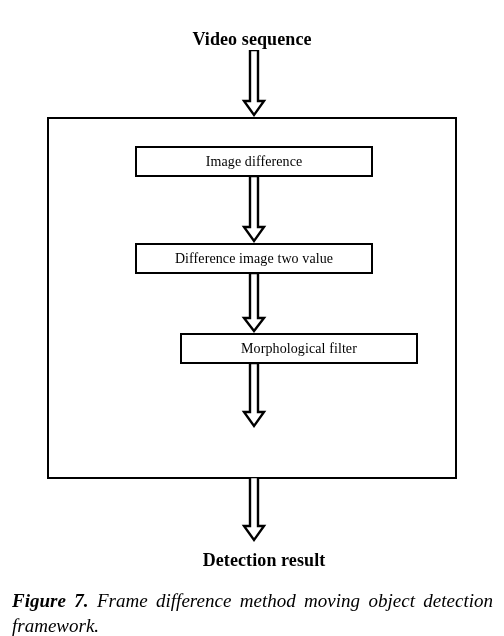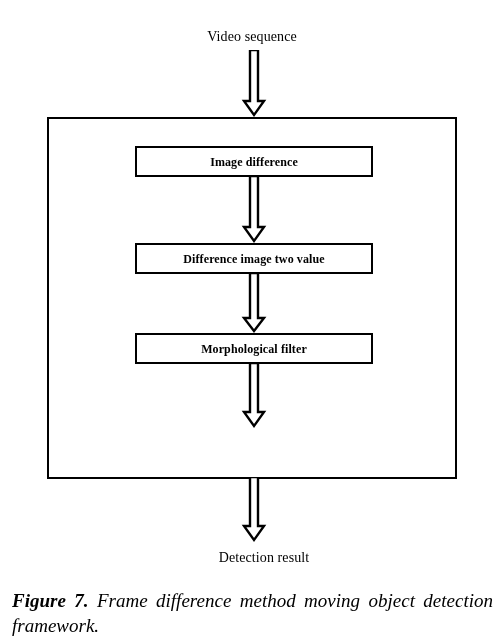--- a/index.html
+++ b/index.html
@@ -24,22 +24,22 @@
     width: 504px;
     height: 580px;
   }
 
   
   .endpoint-label {
     position: absolute;
     left: 0;
     width: 504px;
     text-align: center;
-    font-weight: normal;
-    font-size: 14px;
+    font-weight: bold;
+    font-size: 18px;
     letter-spacing: 0.1px;
     white-space: nowrap;
   }
   #video-sequence-label { top: 29px; }
   #detection-result-label { top: 550px; margin-left: 12px; }
 
   
   #process-container {
     position: absolute;
     left: 47px;
@@ -58,29 +58,29 @@
     width: 238px;
     height: 31px;
     border: 2px solid #000000;
     box-sizing: border-box;
     background: #ffffff;
     display: flex;
     align-items: center;
     justify-content: center;
   }
   .step-box .step-label {
-    font-weight: bold;
-    font-size: 12px;
+    font-weight: normal;
+    font-size: 14px;
     line-height: 1;
     letter-spacing: 0.1px;
     white-space: nowrap;
   }
   #step-box-0 { top: 146px; }
   #step-box-1 { top: 243px; }
-  #step-box-2 { top: 333px; }
+  #step-box-2 { top: 333px; margin-left: 45px; }
   #step-box-3 { top: 428px; }
 
   
   .block-arrow {
     position: absolute;
     left: 234px;
     width: 40px;
   }
   .block-arrow svg { display: block; }
 

